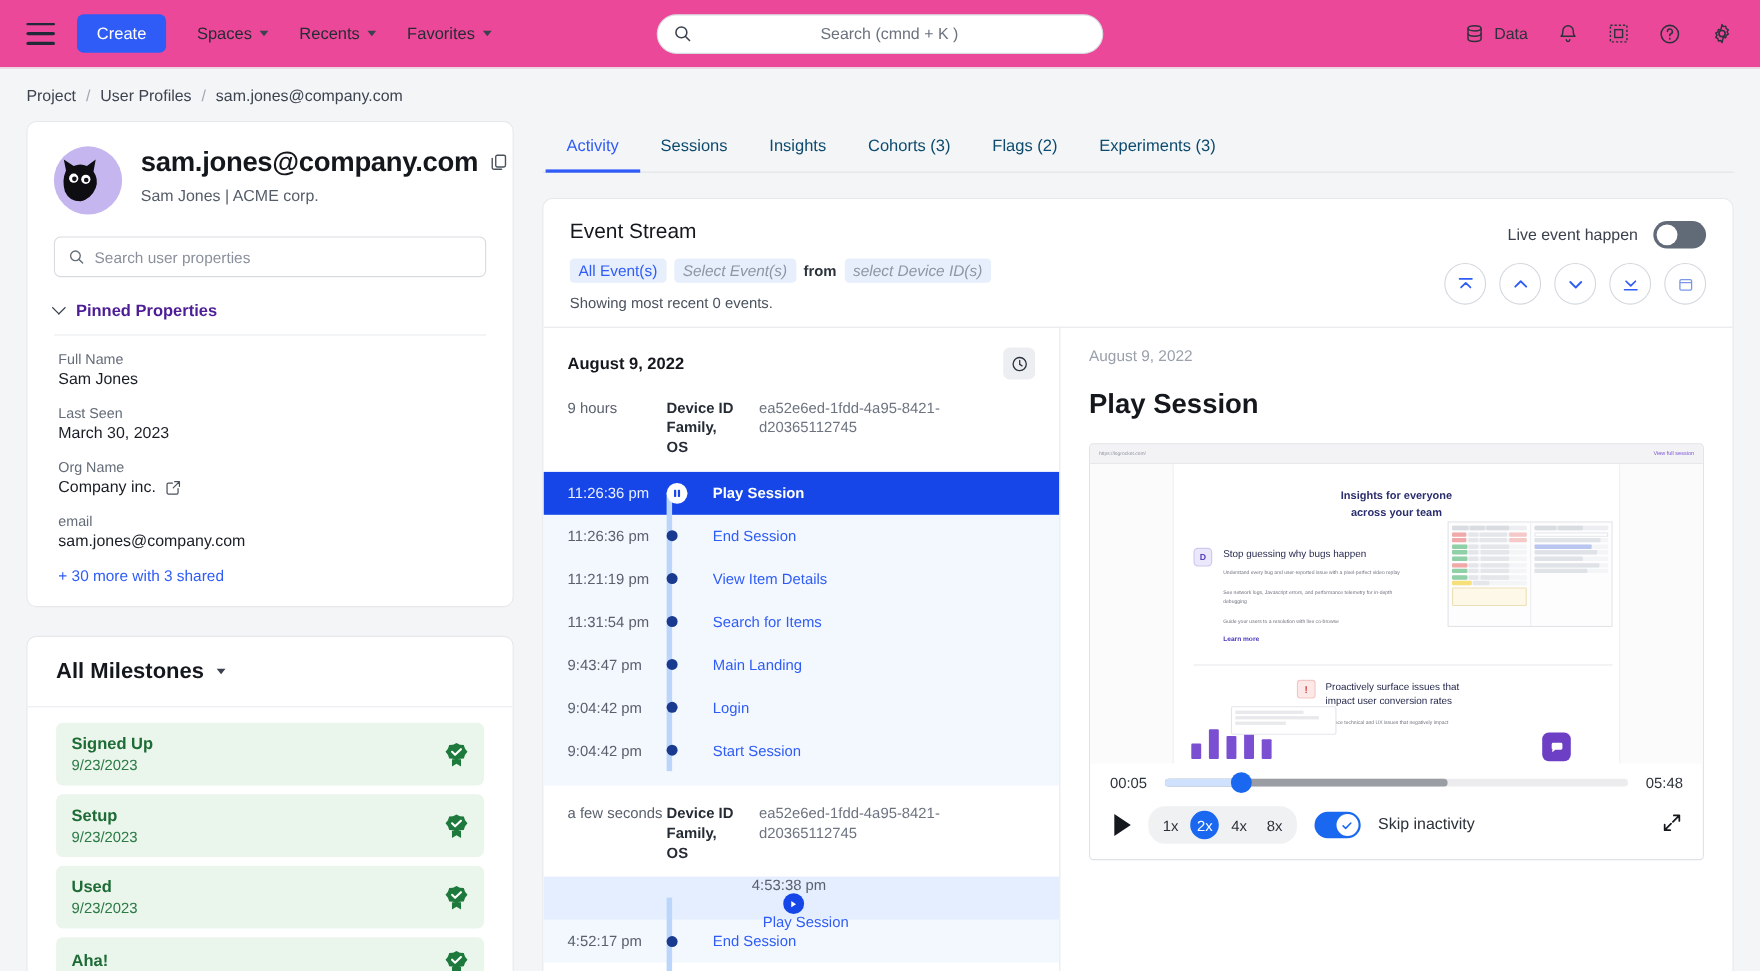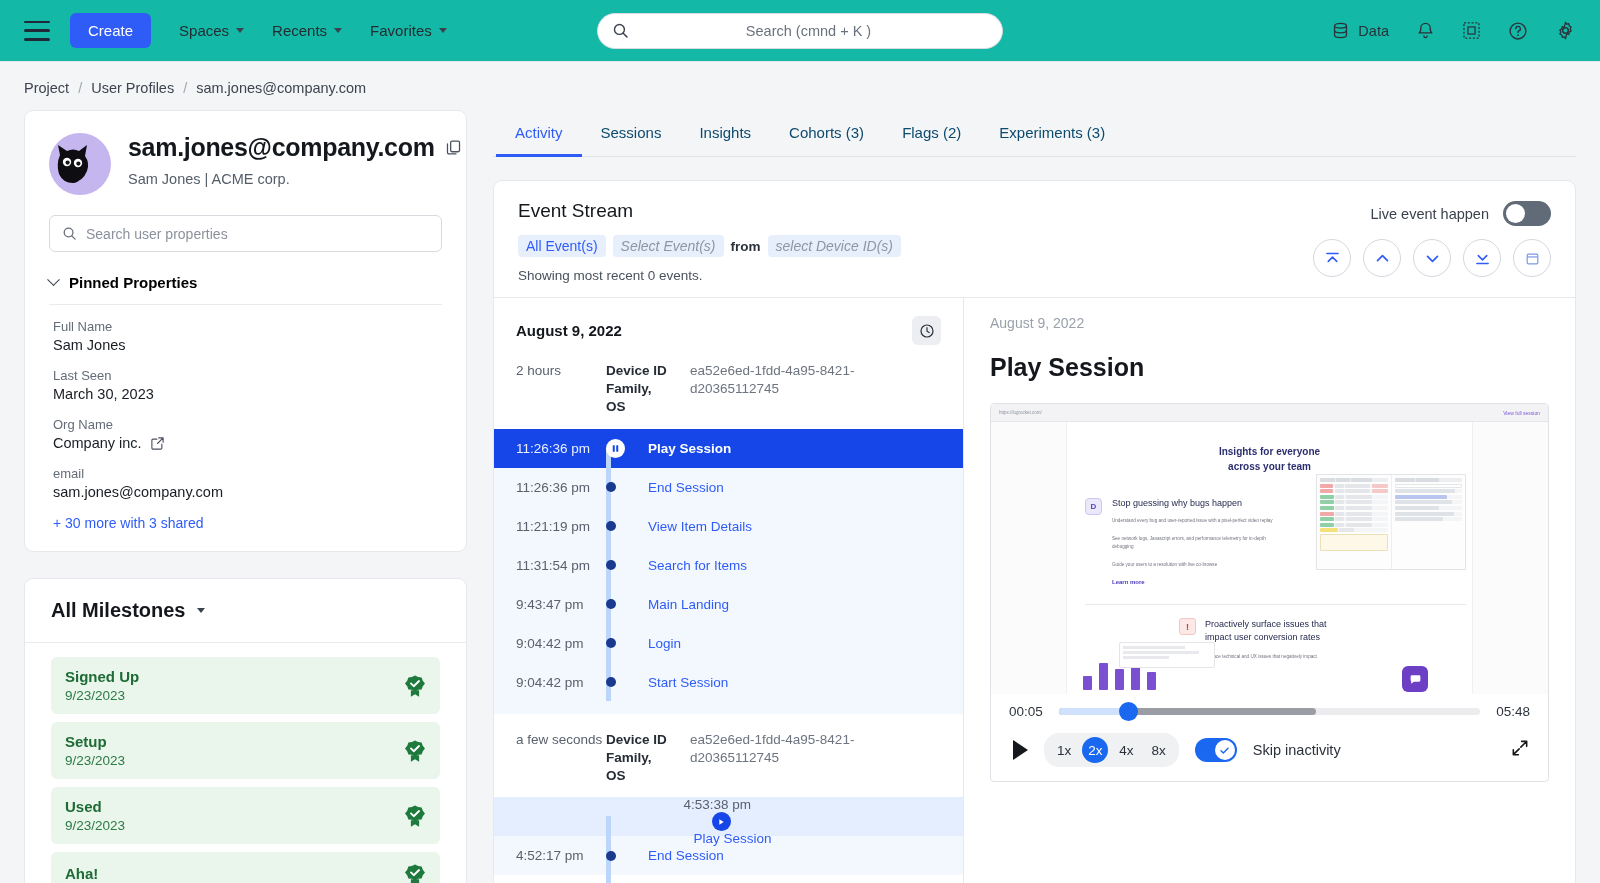--- a/index.html
+++ b/index.html
@@ -6,21 +6,21 @@
   html, body {
     width: 1600px; height: 883px;
     font-family: "Liberation Sans", sans-serif;
     background: #f4f5f7;
     overflow: hidden;
     color: #1f2937;
   }
 
   
   .topbar {
-    height: 62px; background: #14b8a6; display: flex; align-items: center;
+    height: 62px; background: #ec4899; display: flex; align-items: center;
     padding: 0 24px; border-bottom: 1px solid #e6e8eb; position: relative;
   }
   .hamburger { width: 26px; height: 20px; display: flex; flex-direction: column;
     justify-content: space-between; cursor: pointer; margin-right: 20px; }
   .hamburger span { display: block; height: 2.5px; background: #1f2937; border-radius: 2px; }
   .create-btn {
     background: #2f5cf6; color: #fff; border: none; border-radius: 6px;
     font-size: 15px; padding: 9px 18px; cursor: pointer;
     font-family: "Liberation Sans", sans-serif;
   }
@@ -64,21 +64,21 @@
   .profile-title { font-size: 25px; font-weight: 700; letter-spacing: -0.3px;
     display: flex; align-items: center; gap: 10px; color: #14181d; }
   .copy-ico { cursor: pointer; flex-shrink: 0; }
   .profile-sub { font-size: 14.5px; color: #555d69; margin-top: 9px; }
   .prop-search { margin-top: 20px; height: 37px; border: 1px solid #d7dbe0;
     border-radius: 6px; display: flex; align-items: center; padding: 0 12px; gap: 9px; }
   .prop-search input { border: none; outline: none; flex: 1; font-size: 14px;
     color: #5b6270; font-family: "Liberation Sans", sans-serif; background: transparent; }
   .prop-search input::placeholder { color: #8b919c; }
   .pinned-head { margin-top: 22px; display: flex; align-items: center; gap: 11px;
-    font-size: 15px; font-weight: 700; color: #000000; cursor: pointer;
+    font-size: 15px; font-weight: 700; color: #4c1d95; cursor: pointer;
     padding-bottom: 13px; border-bottom: 1px solid #e9ebee; }
   .chev-d { width: 9px; height: 9px; border-right: 1.8px solid #3a424d;
     border-bottom: 1.8px solid #3a424d; transform: rotate(45deg) translate(-2px,-2px); }
   .prop-list { padding-top: 14px; padding-left: 4px; }
   .prop { margin-bottom: 15px; }
   .prop-label { font-size: 13px; color: #646c78; margin-bottom: 3px; }
   .prop-value { font-size: 14.5px; color: #181d24; display: flex; align-items: center; gap: 8px; }
   .more-link { font-size: 14px; color: #2f5cf6; cursor: pointer; margin-top: 2px; padding-left: 4px; }
 
   
@@ -479,21 +479,21 @@
             <span class="d">August 9, 2022</span>
             <span class="clock-btn">
               <svg width="16" height="16" viewBox="0 0 24 24" fill="none">
                 <circle cx="12" cy="12" r="9" stroke="#2b323b" stroke-width="1.8"></circle>
                 <path d="M12 7v5.4l3.2 2" stroke="#2b323b" stroke-width="1.8" stroke-linecap="round"></path>
               </svg>
             </span>
           </div>
 
           <div class="dev-row">
-            <div class="dev-ago">2 hours</div>
+            <div class="dev-ago">9 hours</div>
             <div class="dev-key">Device ID<br>Family,<br>OS</div>
             <div class="dev-val">ea52e6ed-1fdd-4a95-8421-d20365112745</div>
           </div>
 
           <div class="evt-group">
             <div class="spine" style="top:19px;height:253px;"></div>
 
             <div class="evt sel">
               <span class="e-time">11:26:36 pm</span>
               <span class="e-mark">

